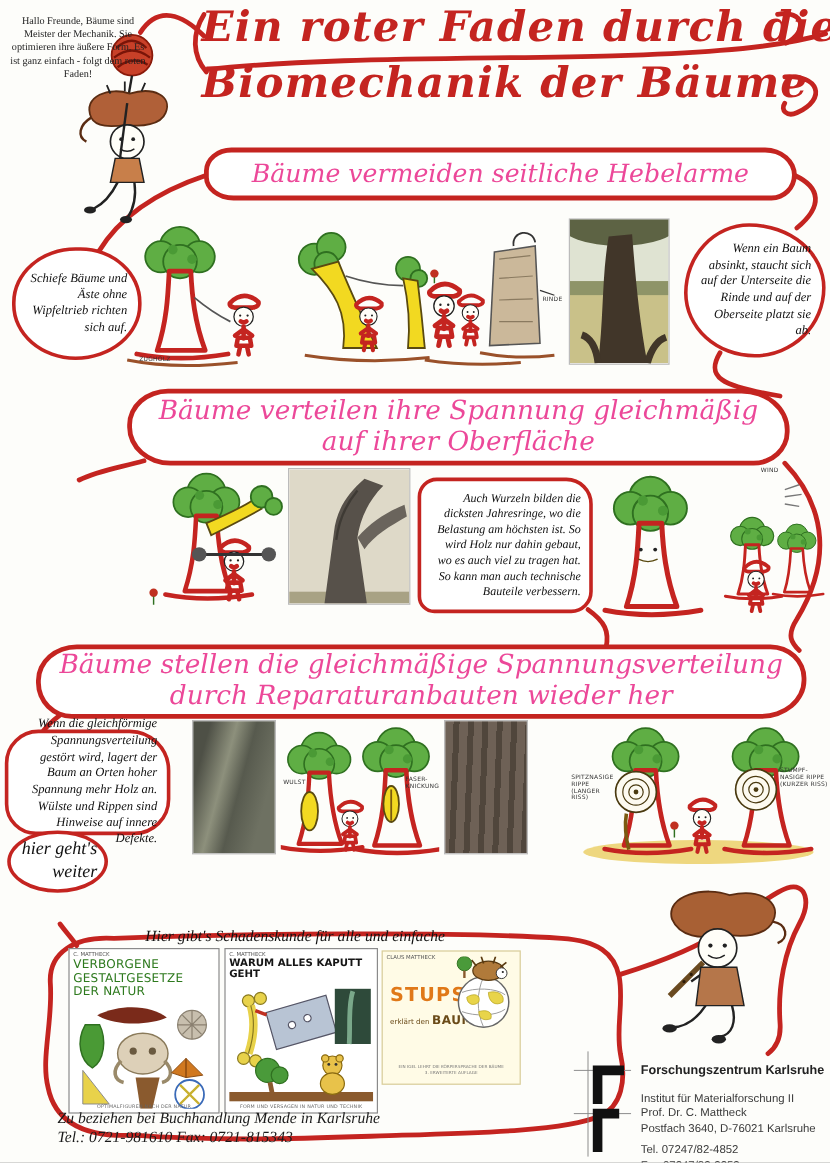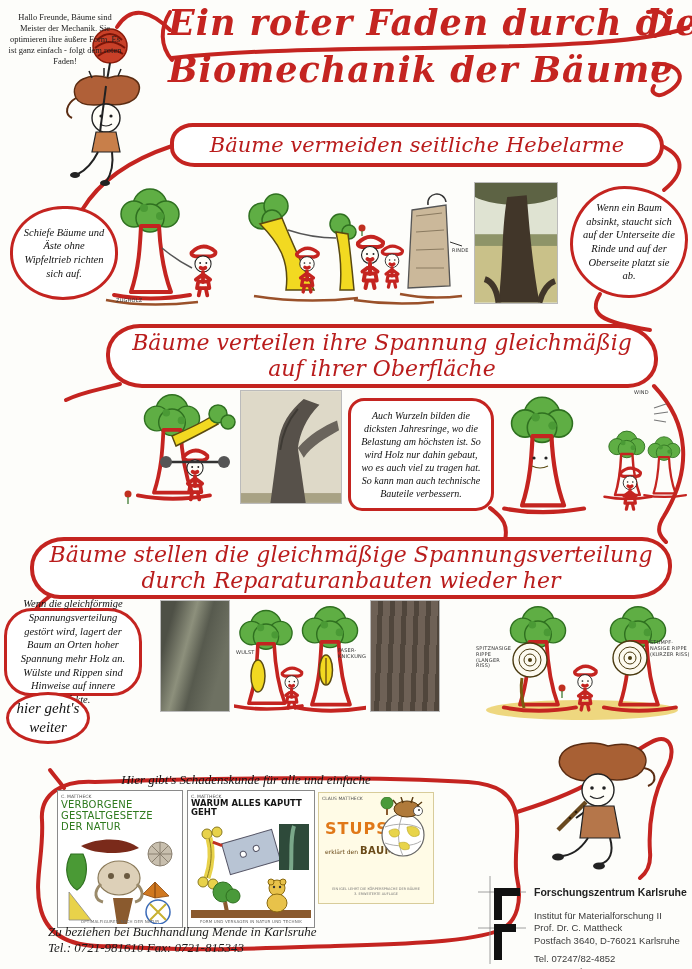--- a/index.html
+++ b/index.html
@@ -9,27 +9,27 @@
 .thread-svg{position:absolute;left:0;top:0;z-index:1}
 .thread-svg path{stroke:#c42420;stroke-width:4;fill:none;stroke-linecap:round;stroke-linejoin:round}
 .intro{position:absolute;left:6px;top:12px;width:118px;z-index:3;text-align:center;
   font-size:8.5px;line-height:1.3;color:#222}
 .title{position:absolute;left:168px;top:2px;width:522px;z-index:2;text-align:left;
   color:#c42420;font-style:italic;font-weight:bold;font-family:"DejaVu Serif",serif}
 .title .t1{font-size:35px;letter-spacing:1px;white-space:nowrap}
 .title .t2{font-size:35px;letter-spacing:1px;margin-top:6px;white-space:nowrap}
 .banner{position:absolute;z-index:2;background:#fff;border:4px solid #c42420;
   display:flex;flex-direction:column;align-items:center;justify-content:center;
-  font-style:italic;color:#b91c1c;font-family:"DejaVu Serif",serif;text-align:center}
+  font-style:italic;color:#ec4899;font-family:"DejaVu Serif",serif;text-align:center}
 .banner .l{white-space:nowrap}
 .b1{left:170px;top:123px;width:494px;height:44px;border-radius:26px 30px 24px 28px/22px 26px 24px 22px;font-size:21px}
 .b2{left:106px;top:324px;width:552px;height:64px;border-radius:34px 40px 30px 36px/30px 34px 28px 32px;font-size:22px;line-height:1.2}
 .b3{left:30px;top:537px;width:642px;height:62px;border-radius:34px 30px 38px 30px/30px 28px 32px 30px;font-size:22px;line-height:1.2}
 .bubble{position:absolute;z-index:2;background:#fff;border:3.5px solid #c42420;
-  display:flex;align-items:center;justify-content:center;text-align:center;
+  display:flex;align-items:center;justify-content:center;text-align:right;
   font-style:italic;color:#111;line-height:1.3}
 .s1l{left:10px;top:206px;width:108px;height:94px;border-radius:50% 48% 52% 50%/50%;font-size:10.5px;padding:10px 9px}
 .s1r{left:570px;top:186px;width:118px;height:112px;border-radius:46% 54% 50% 50%/52% 48% 52% 48%;font-size:10.5px;padding:12px 9px}
 .s2l{left:2px;top:396px;width:116px;height:108px;border-radius:50% 50% 48% 52%/50%;font-size:10px;padding:10px 9px}
 .s2m{left:348px;top:398px;width:146px;height:113px;border-radius:16px 22px 18px 14px;font-size:10px;padding:8px 7px}
 .s3l{left:4px;top:608px;width:138px;height:88px;border-radius:28px 34px 30px 26px;font-size:10.5px;padding:8px 8px}
 .cont{left:6px;top:692px;width:84px;height:52px;border-radius:50%;font-size:15px;padding:6px}
 .illo{position:absolute;z-index:2}
 .photo{position:absolute;z-index:2;border:1px solid #bbb}
 .tinylabel{position:absolute;z-index:3;font-family:"DejaVu Sans",sans-serif;

